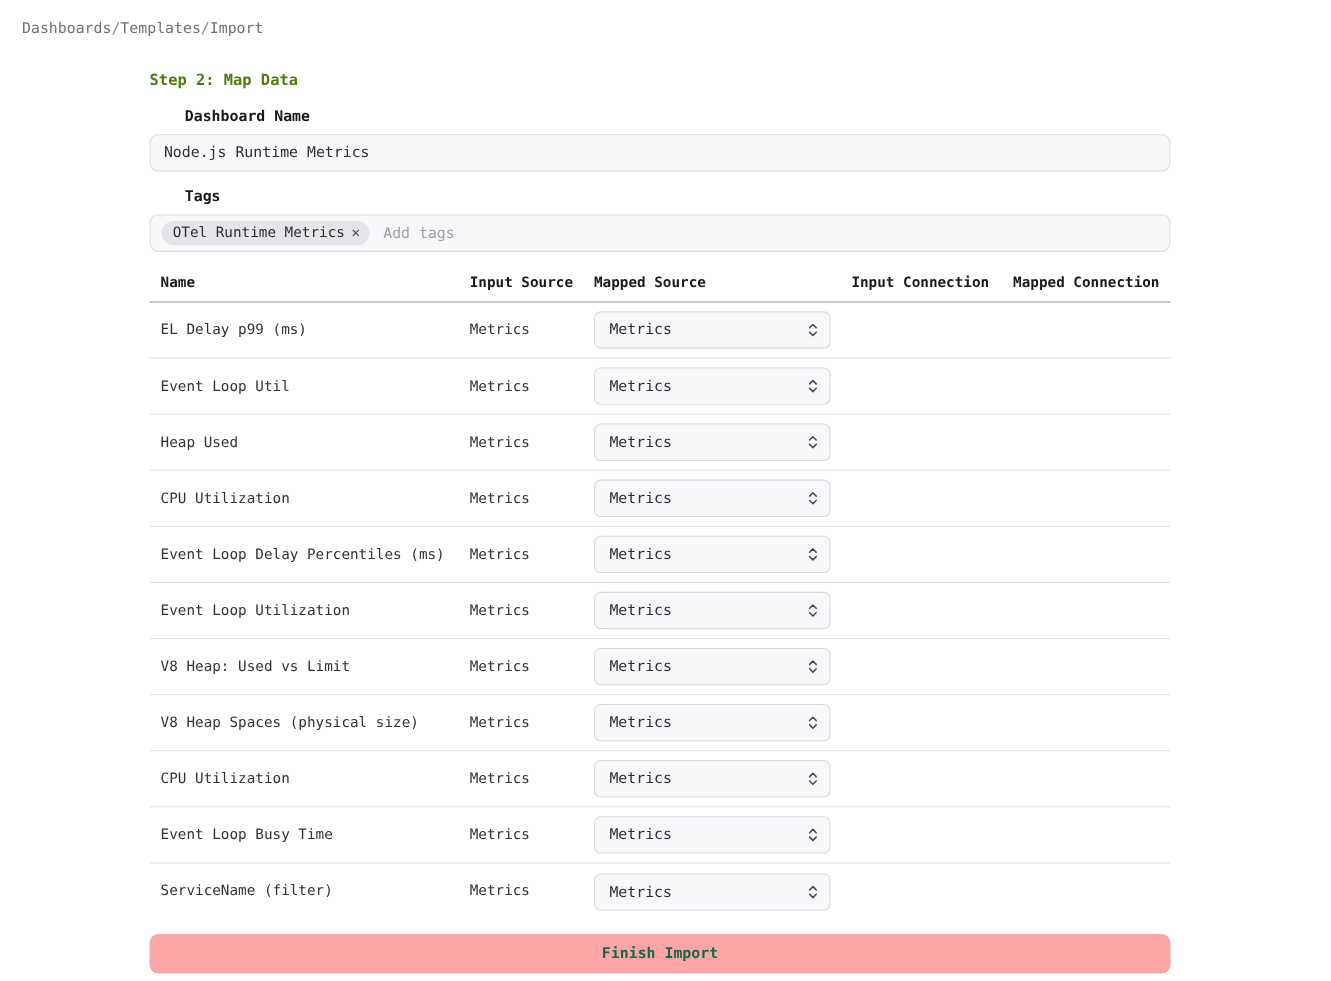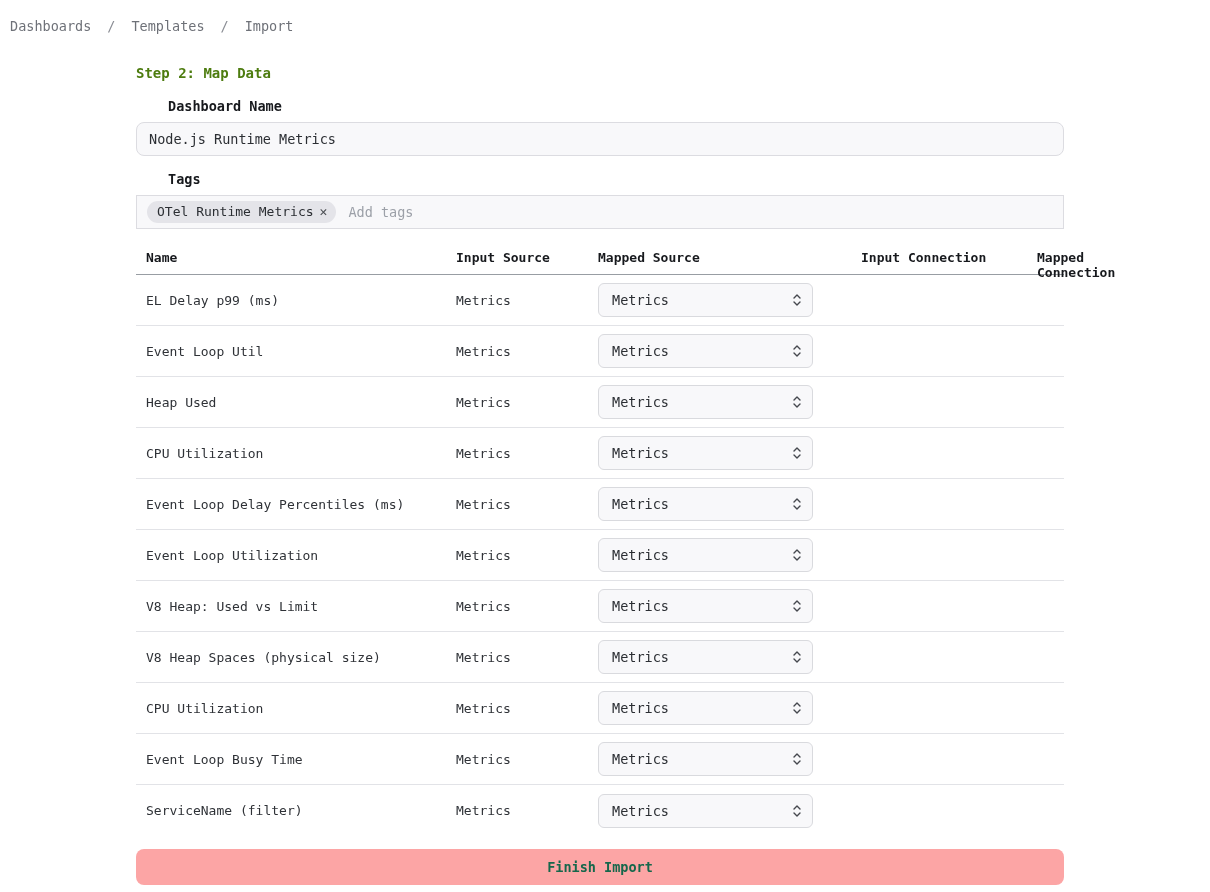--- a/index.html
+++ b/index.html
@@ -5,25 +5,25 @@
   * { box-sizing: border-box; }
   html, body {
     margin: 0; padding: 0;
     background: #ffffff;
     width: 1210px; height: 892px;
     font-family: "DejaVu Sans Mono", monospace;
     color: #2b2e33;
     overflow: hidden;
   }
   .breadcrumb {
-    padding: 19px 0 0 10px;
+    padding: 19px 0 0 20px;
     font-size: 13.5px;
     color: #6e7178;
     line-height: 14px;
-    display: flex; gap: 16px; align-items: center;
+    display: flex; gap: 0; align-items: center;
   }
   .crumb { color: #6e7178; cursor: pointer; }
   .sep { color: #8a8d94; }
   .content { width: 928px; margin-left: 136px; }
   .step-title {
     margin: 33px 0 0 0;
     font-size: 14px; font-weight: bold; color: #4d7c0f;
     line-height: 14px;
   }
   .field-label {
@@ -43,21 +43,21 @@
     font-family: "DejaVu Sans Mono", monospace;
     font-size: 13.5px; color: #2b2e33;
     outline: none;
     display: block;
   }
   .tags-field {
     margin-top: 9px;
     width: 100%; height: 34px;
     background: #f8f8fa;
     border: 1px solid #dcdce1;
-    border-radius: 0;
+    border-radius: 8px;
     padding: 0 10px;
     display: flex; align-items: center; gap: 10px;
   }
   .chip {
     display: inline-flex; align-items: center; gap: 6px;
     background: #e4e4e9;
     border-radius: 999px;
     padding: 3px 9px 4px 10px;
     font-size: 13px; color: #2b2e33;
     white-space: nowrap;
@@ -68,21 +68,20 @@
     font-family: "DejaVu Sans Mono", monospace;
     font-size: 13.5px; color: #15803d; height: 100%;
   }
   .tags-input::placeholder, .text-field::placeholder { color: #9ca0a8; }
   .table { margin-top: 18px; }
   .thead, .trow {
     display: grid;
     grid-template-columns: 281px 113px 234px 147px 1fr;
     padding-left: 10px;
     align-items: center;
-    gap: 29px;
   }
   .thead {
     height: 28px;
     align-items: start;
     padding-top: 3px;
     border-bottom: 1px solid #989da3;
     font-size: 13px; font-weight: bold; color: #17191d;
   }
   .trow {
     height: 51px;

